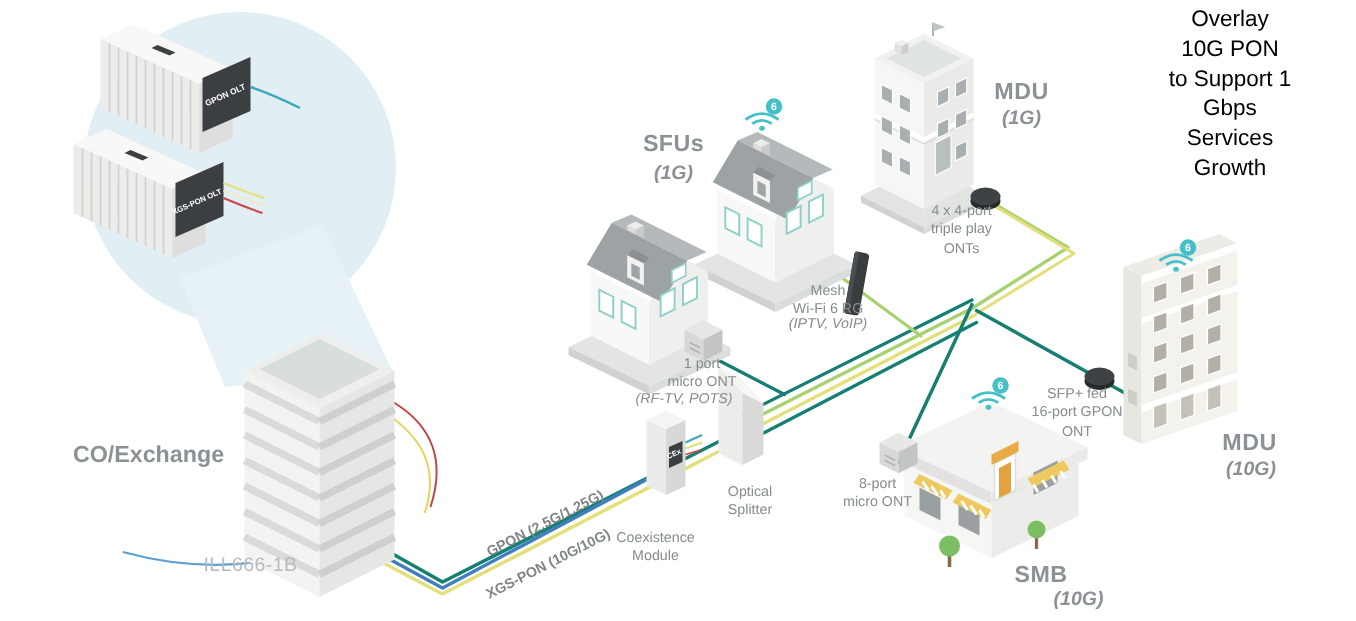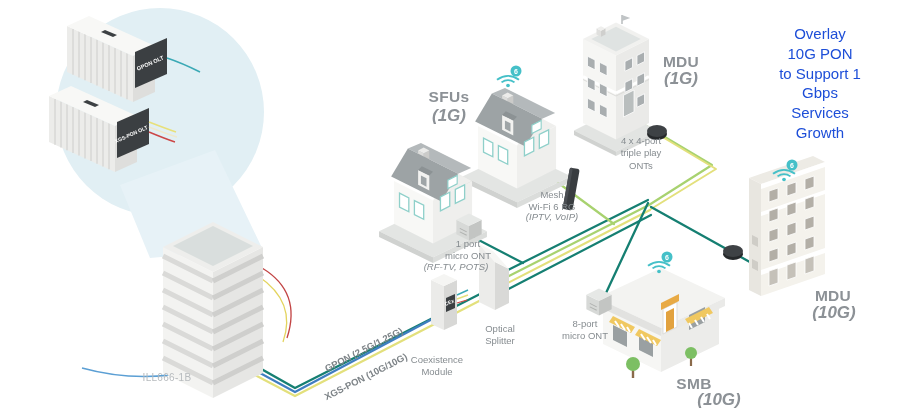--- a/index.html
+++ b/index.html
@@ -2,25 +2,25 @@
 <html><head>
 <meta charset="utf-8">
 <style>
   html,body{margin:0;padding:0;background:#fff;}
   #stage{position:relative;width:904px;height:414px;background:#ffffff;overflow:hidden;
          font-family:"Liberation Sans", sans-serif;}
   #art{position:absolute;left:0;top:0;}
   .lbl{position:absolute;transform:translate(-50%,-50%);white-space:pre-line;text-align:center;
        color:#868c90;font-size:9.5px;line-height:1.3;}
   .lbl-bold{color:#8c9196;font-weight:700;font-size:15.5px;letter-spacing:.3px;}
-  .lbl-speed{color:#8c9196;font-weight:700;font-style:italic;font-size:17px;}
+  .lbl-speed{color:#8c9196;font-weight:700;font-style:italic;font-size:13px;}
   .lbl-sub{font-style:italic;}
   .lbl-co{color:#8c9196;font-weight:700;font-size:15.5px;}
-  .headline{color:#1d4ed8;font-size:15px;line-height:1.32;margin-top:20px;}
-  .figid{color:#b7bbbe;font-size:10px;letter-spacing:.3px;}
+  .headline{color:#000000;font-size:15px;line-height:1.32;}
+  .figid{color:#b7bbbe;font-size:13px;letter-spacing:.3px;}
   .cable-lbl{color:#7e8488;font-size:9.5px;font-weight:600;
              transform:translate(-50%,-50%) rotate(-27deg);}
 </style>
 </head>
 <body>
 
 <div id="stage">
 <svg id="art" width="904" height="414" viewBox="0 0 904 414">
   <defs>
 
@@ -252,20 +252,21 @@
     <text x="516" y="73.5">6</text>
     <text x="667" y="259.5">6</text>
     <text x="792" y="167.5">6</text>
   </g>
 </svg>
 
   <div class="lbl headline" style="left:820px;top:63px;">Overlay 10G PON
 to Support 1 Gbps
 Services Growth</div>
 
+  <div class="lbl lbl-co" style="left:99px;top:304px;">CO/Exchange</div>
   <div class="lbl figid" style="left:167px;top:377px;">ILL666-1B</div>
 
   <div class="lbl cable-lbl" style="left:364px;top:350px;">GPON (2.5G/1.25G)</div>
   <div class="lbl cable-lbl" style="left:366px;top:377px;">XGS-PON (10G/10G)</div>
 
   <div class="lbl" style="left:437px;top:366px;text-align:center;">Coexistence
 Module</div>
   <div class="lbl" style="left:500px;top:335px;">Optical
 Splitter</div>
 
@@ -281,18 +282,21 @@
   <div class="lbl lbl-sub" style="left:552px;top:217px;">(IPTV, VoIP)</div>
 
   <div class="lbl lbl-bold" style="left:681px;top:62px;">MDU</div>
   <div class="lbl lbl-speed" style="left:681px;top:79px;">(1G)</div>
   <div class="lbl" style="left:641px;top:154px;">4 x 4-port
 triple play
 ONTs</div>
 
   <div class="lbl lbl-bold" style="left:833px;top:296px;">MDU</div>
   <div class="lbl lbl-speed" style="left:834px;top:313px;">(10G)</div>
+  <div class="lbl" style="left:718px;top:276px;">SFP+ fed
+16-port GPON
+ONT</div>
 
   <div class="lbl lbl-bold" style="left:694px;top:384px;">SMB</div>
   <div class="lbl lbl-speed" style="left:719px;top:400px;">(10G)</div>
   <div class="lbl" style="left:585px;top:330px;">8-port
 micro ONT</div>
 </div>
 
 </body></html>

